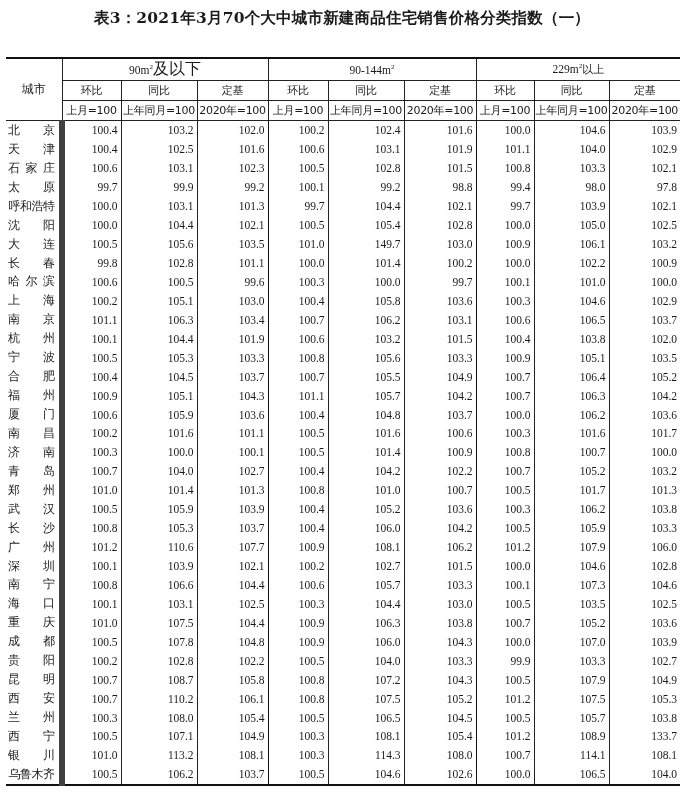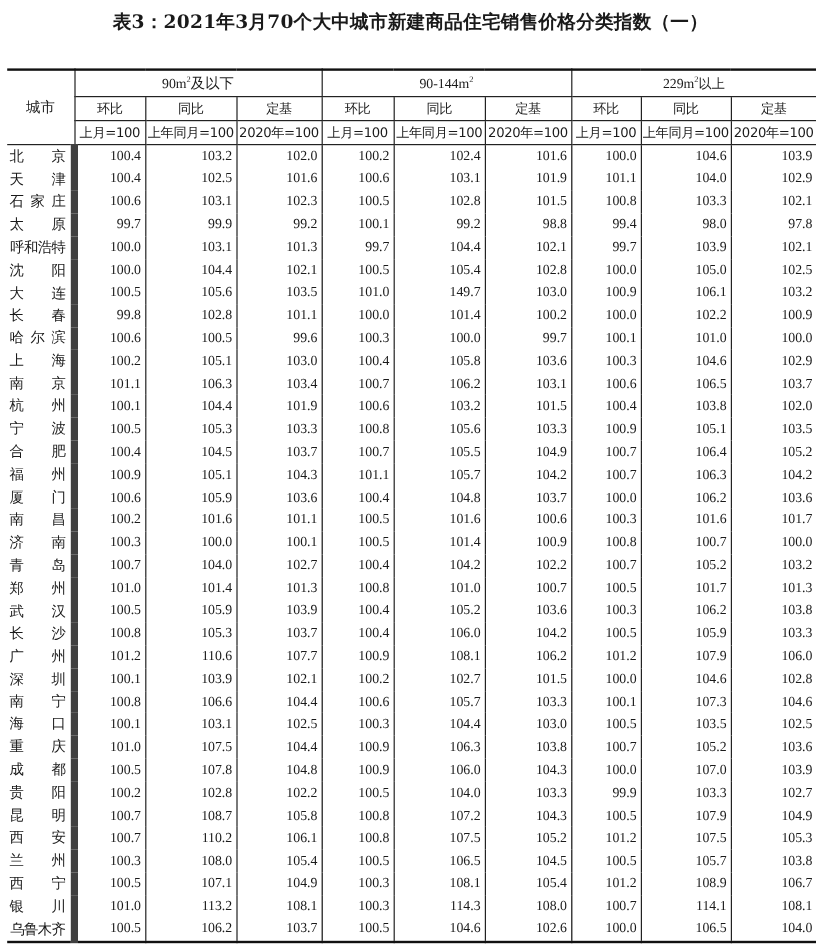--- a/index.html
+++ b/index.html
@@ -43,21 +43,21 @@
     <col class="c-h2">
       <col class="c-t2">
       <col class="c-d2">
     <col class="c-h3">
       <col class="c-t3">
       <col class="c-d3">
   </colgroup>
   <thead id="thead">
     <tr>
       <th class="city-h" rowspan="3">城市</th>
-      <th class="group" colspan="3"><span>90m</span><sup>2</sup><span style="font-family:'DejaVu Sans',sans-serif;font-size:12px;margin-top:28px;">及以下</span></th>
+      <th class="group" colspan="3"><span>90m</span><sup>2</sup><span style="font-family:'DejaVu Sans',sans-serif;font-size:16px;margin-top:28px;">及以下</span></th>
       <th class="group" colspan="3"><span>90-144m</span><sup>2</sup><span></span></th>
       <th class="group last" colspan="3"><span>229m</span><sup>2</sup><span style="font-family:'DejaVu Sans',sans-serif;font-size:11px;">以上</span></th>
     </tr>
     <tr id="metric-row">
         <th class="sub">环比</th>
         <th class="sub">同比</th>
         <th class="sub">定基</th>
         <th class="sub" style="border-left: 1.5px solid rgb(17, 17, 17);">环比</th>
         <th class="sub">同比</th>
         <th class="sub">定基</th>
@@ -465,21 +465,21 @@
       <tr>
         <td class="city">西　宁</td>
         <td>100.5</td>
         <td>107.1</td>
         <td>104.9</td>
         <td class="gb">100.3</td>
         <td>108.1</td>
         <td>105.4</td>
         <td class="gb">101.2</td>
         <td>108.9</td>
-        <td>106.7</td>
+        <td>133.7</td>
       </tr>
       <tr>
         <td class="city">银　川</td>
         <td>101.0</td>
         <td>113.2</td>
         <td>108.1</td>
         <td class="gb">100.3</td>
         <td>114.3</td>
         <td>108.0</td>
         <td class="gb">100.7</td>

